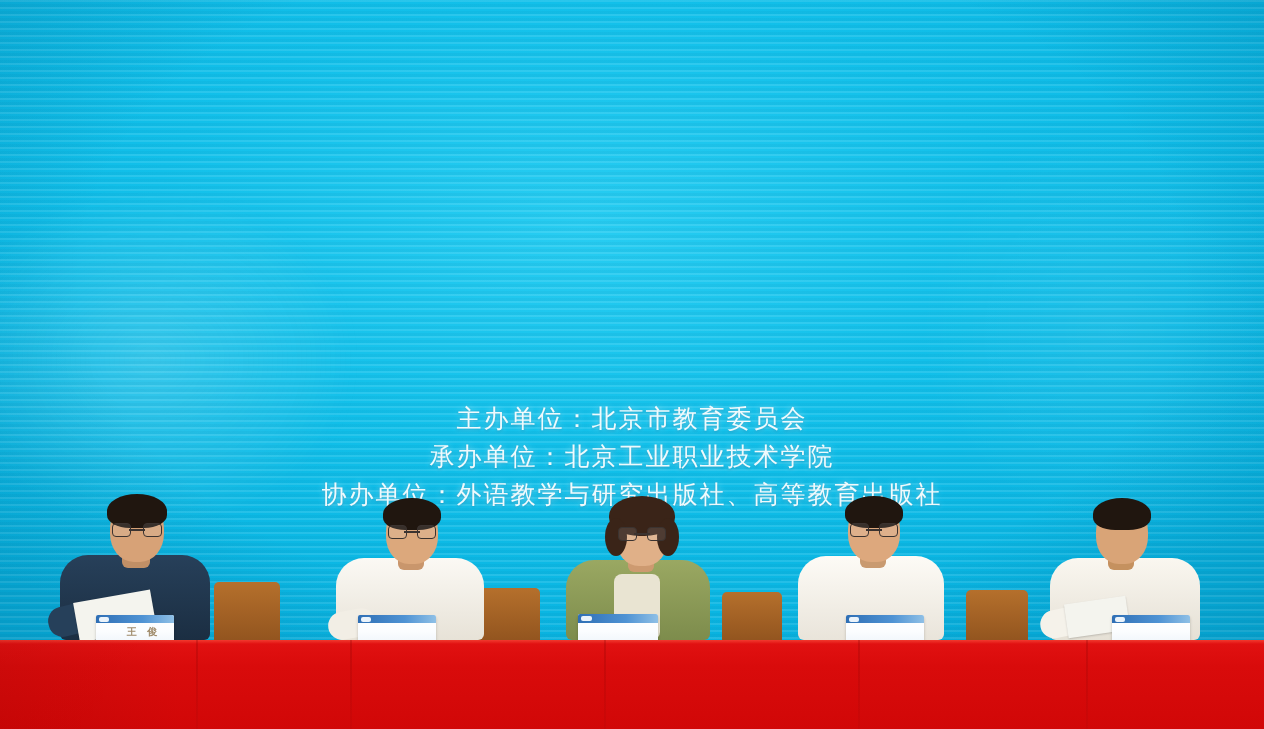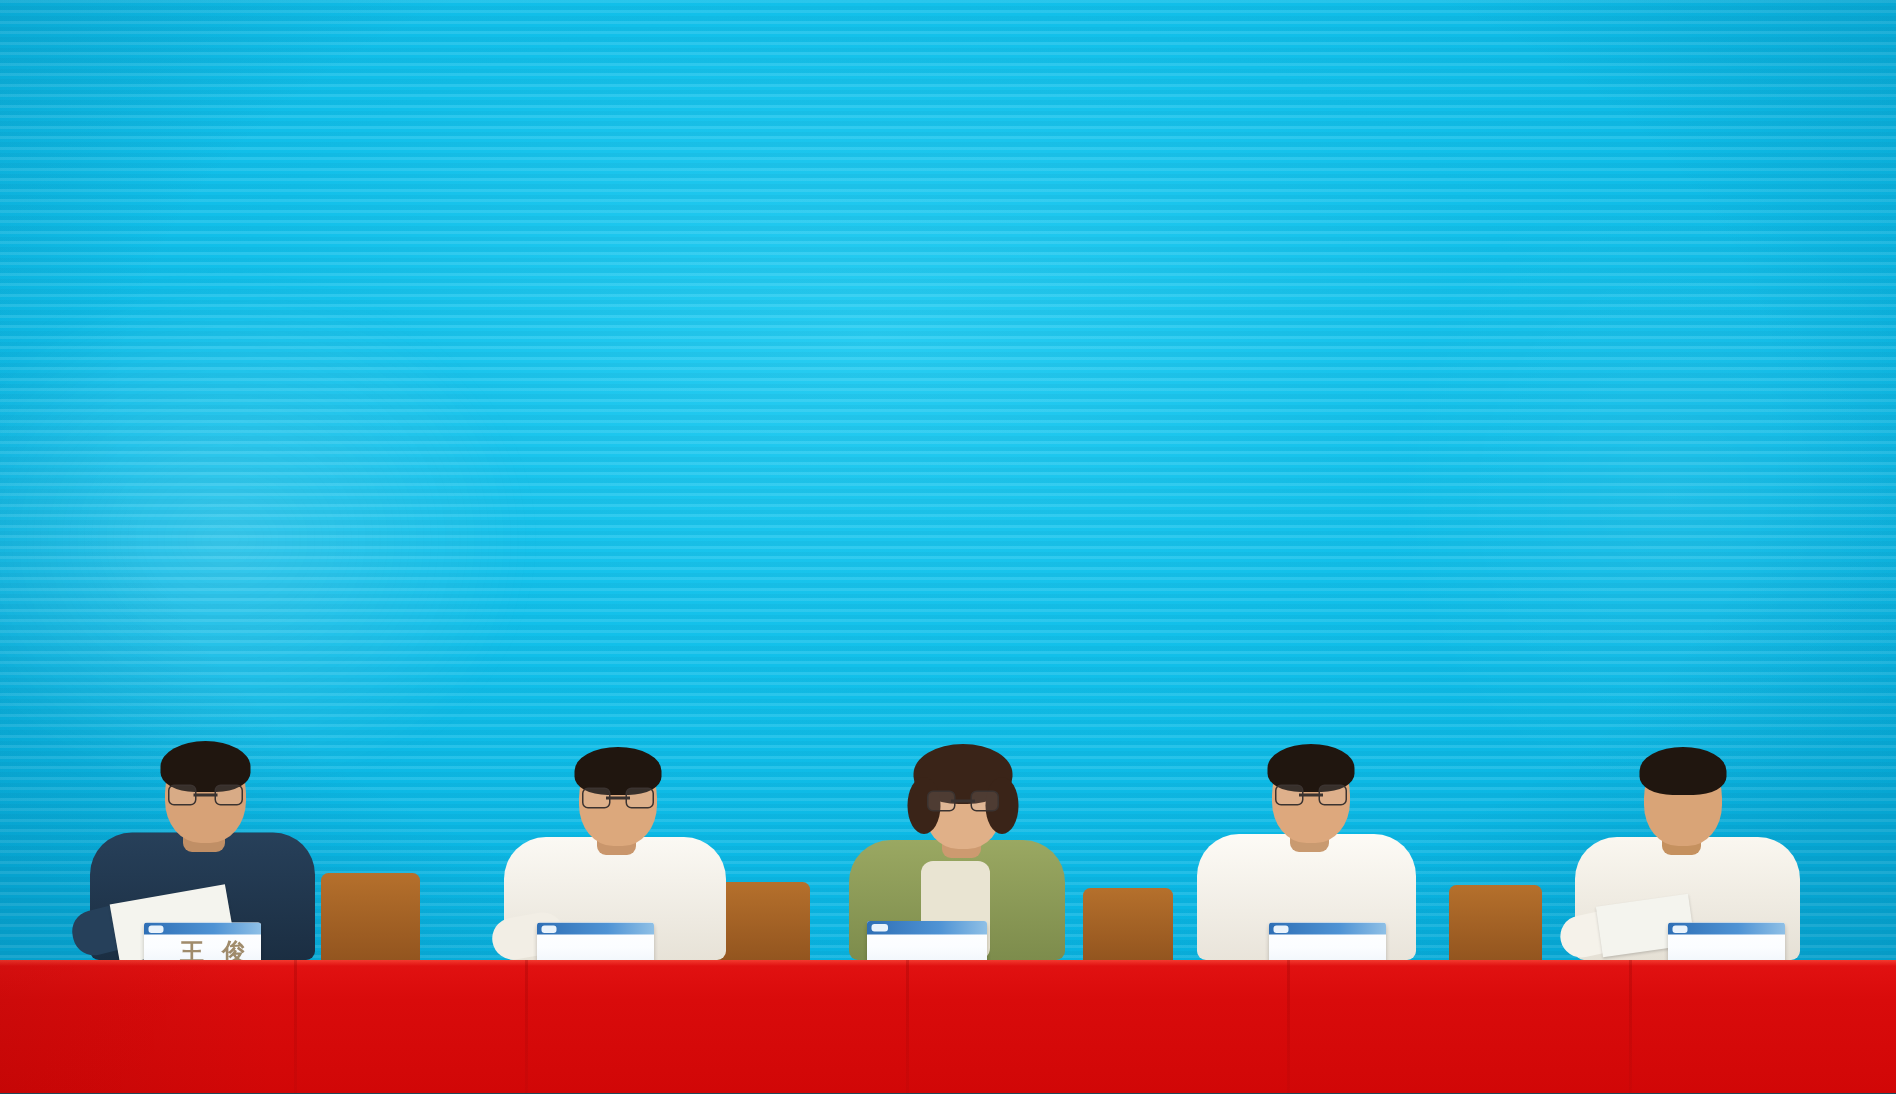--- a/index.html
+++ b/index.html
@@ -140,20 +140,25 @@
 
 <div id="stage">
 
   <div class="led-wall"></div>
   <div class="led-glow-left"></div>
   <div class="led-glow-right"></div>
   <div class="led-scanlines"></div>
   <div class="led-vignette"></div>
 
 
+  <div class="credits">
+    <div>主办单位：北京市教育委员会</div>
+    <div>承办单位：北京工业职业技术学院</div>
+    <div>协办单位：外语教学与研究出版社、高等教育出版社</div>
+  </div>
 
   <div class="chair" style="left:214px;width:66px;height:58px;"></div>
   <div class="chair" style="left:478px;width:62px;height:52px;"></div>
   <div class="chair" style="left:722px;width:60px;height:48px;"></div>
   <div class="chair" style="left:966px;width:62px;height:50px;"></div>
 
   <div class="person" style="left:40px;width:200px;height:150px;">
     <div class="torso" style="left:20px;bottom:0;width:150px;height:85px;background:linear-gradient(to bottom,#27405a,#1b2e42);"></div>
     <div class="neck" style="left:82px;bottom:72px;width:28px;height:20px;background:#c08f66;"></div>
     <div class="head" style="left:70px;bottom:78px;width:54px;height:64px;background:#d7a277;"></div>
@@ -162,21 +167,21 @@
       <div class="lens" style="left:1px;top:1px;"></div>
       <div class="lens" style="right:1px;top:1px;"></div>
       <div class="bridge" style="left:18px;top:7px;width:16px;"></div>
     </div>
     <div class="arm" style="left:8px;bottom:6px;width:52px;height:30px;background:#26405a;transform:rotate(-14deg);"></div>
     <div class="paper" style="left:36px;bottom:4px;width:78px;height:40px;transform:rotate(-10deg);"></div>
   </div>
   <div class="placard" style="left:96px;width:78px;height:30px;">
     <div class="placard-bar"></div>
     <div class="placard-logo"></div>
-    <div class="placard-name" style="font-size:16px;margin-left:18px;">王 俊</div>
+    <div class="placard-name" style="font-size:10px;margin-left:18px;">王 俊</div>
   </div>
 
   <div class="person" style="left:318px;width:190px;height:150px;">
     <div class="torso" style="left:18px;bottom:0;width:148px;height:82px;background:linear-gradient(to bottom,#fbf9f4,#e7e2d7);"></div>
     <div class="neck" style="left:80px;bottom:70px;width:26px;height:20px;background:#c9966c;"></div>
     <div class="head" style="left:68px;bottom:76px;width:52px;height:62px;background:#dca87c;"></div>
     <div class="hair" style="left:65px;bottom:110px;width:58px;height:32px;"></div>
     <div class="glasses" style="left:69px;bottom:102px;width:50px;height:14px;">
       <div class="lens" style="left:1px;top:1px;"></div>
       <div class="lens" style="right:1px;top:1px;"></div>

